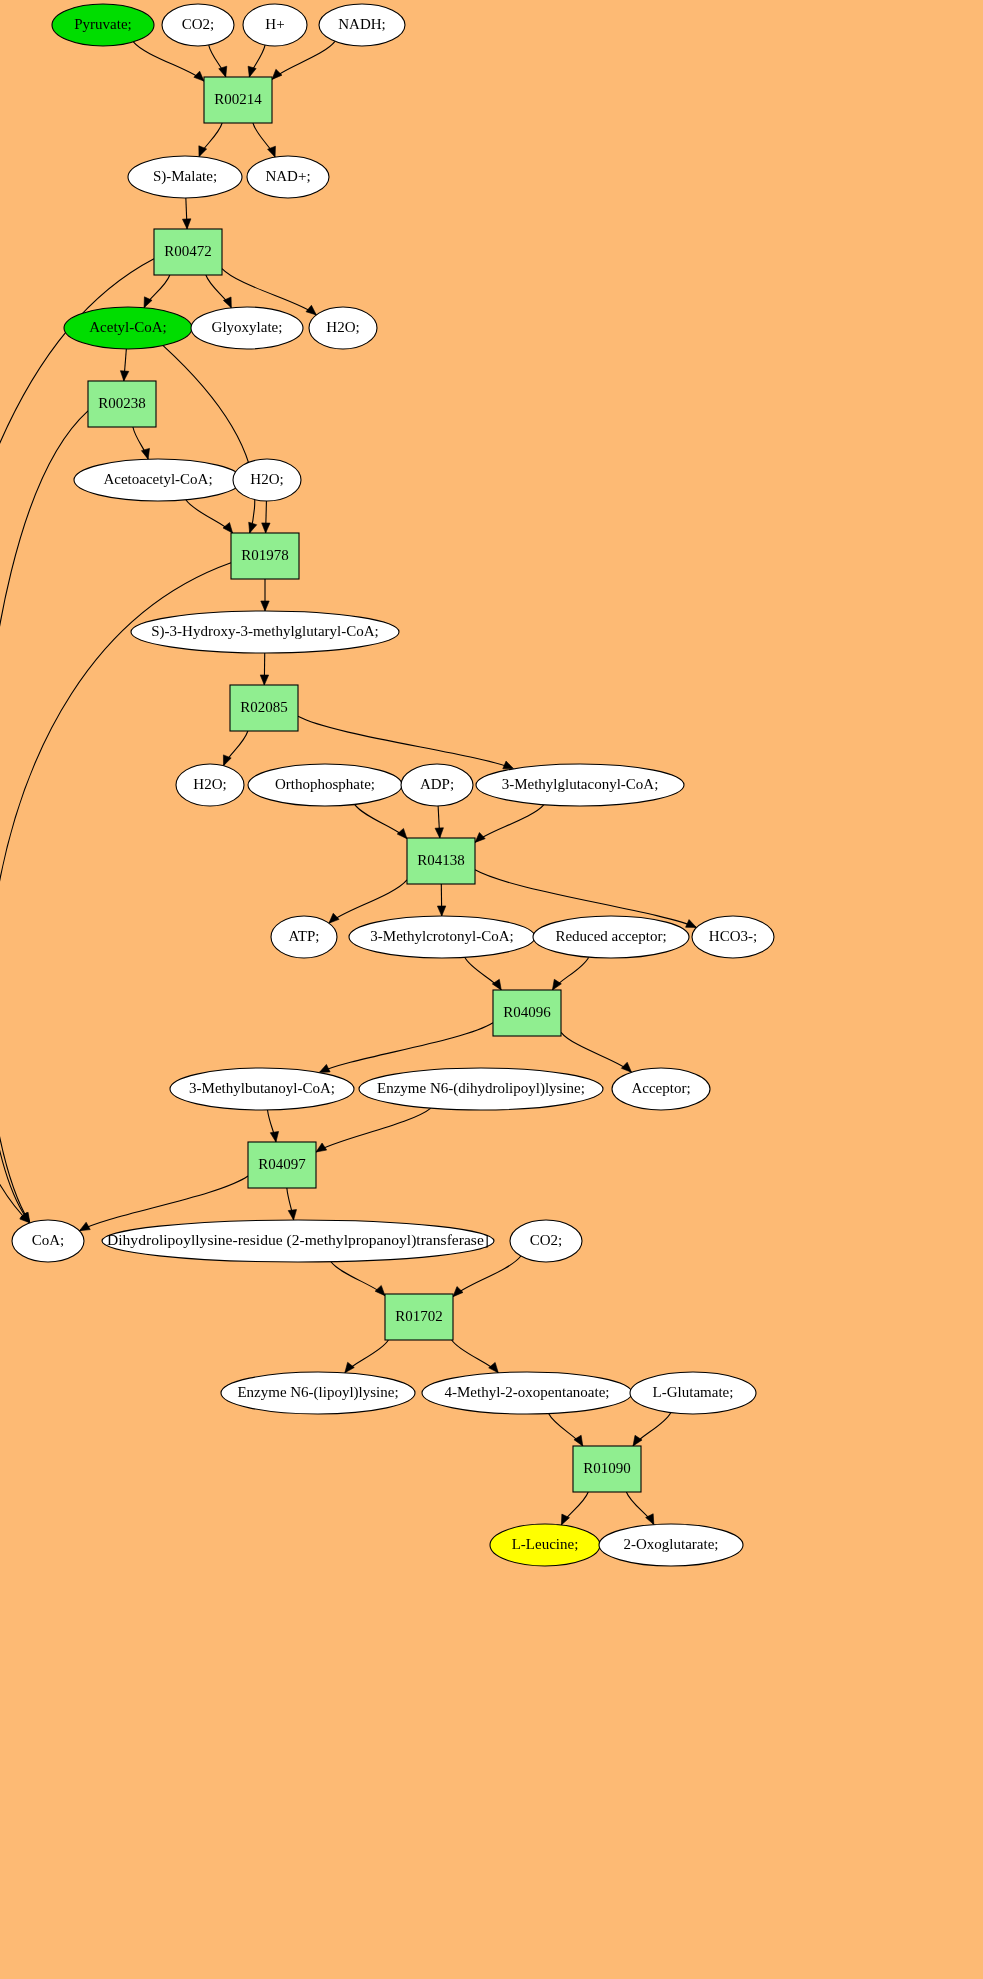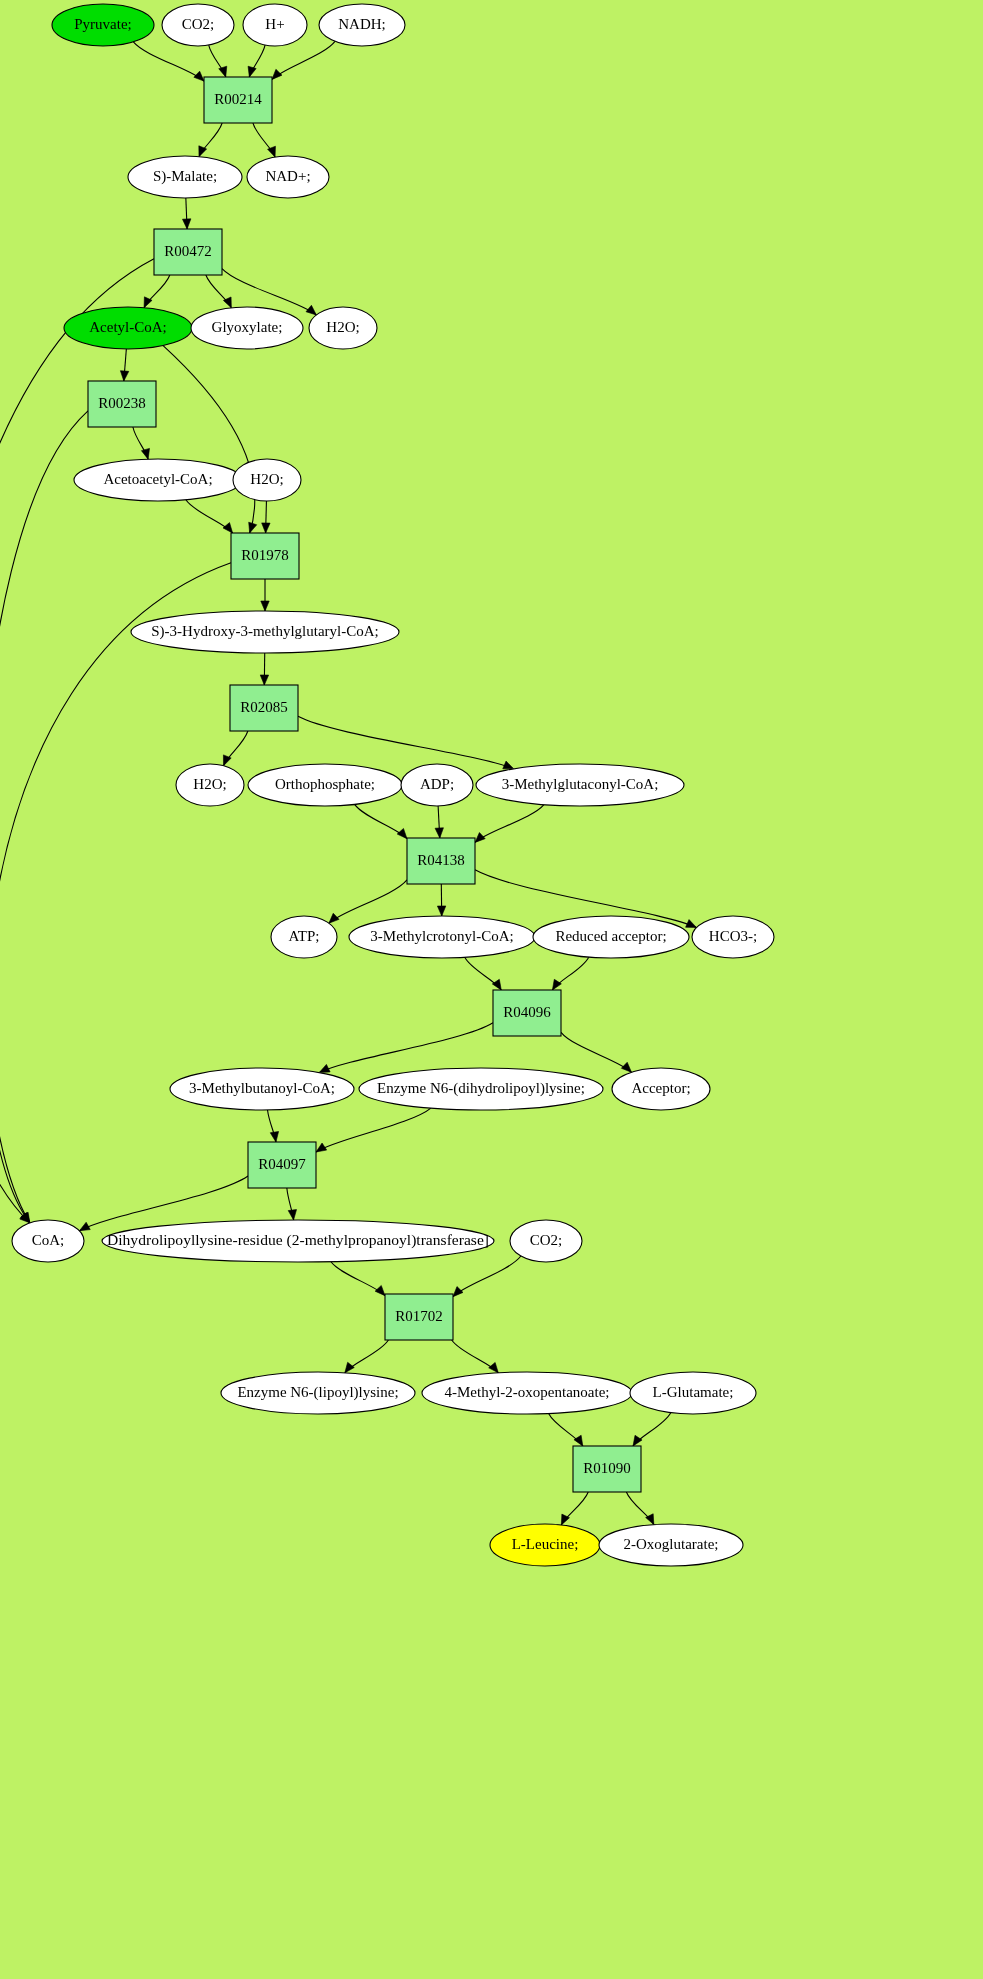--- a/index.html
+++ b/index.html
@@ -11,21 +11,21 @@
   body {
     font-family: "Liberation Serif", "DejaVu Serif", serif;
     width: 983px;
     height: 1979px;
     overflow: hidden;
   }
   #graph-root {
     position: relative;
     width: 983px;
     height: 1979px;
-    background: #bef264;
+    background: #fdba74;
   }
   svg#pathway-svg {
     display: block;
     width: 983px;
     height: 1979px;
   }
   .node-shape {
     stroke: #000000;
     stroke-width: 1.1px;
   }

